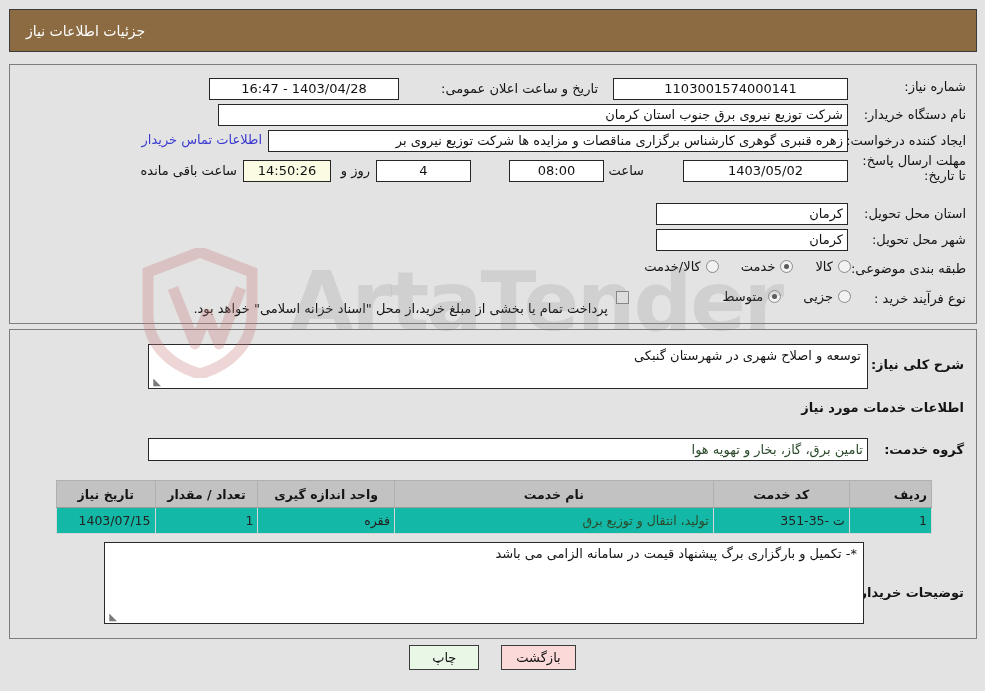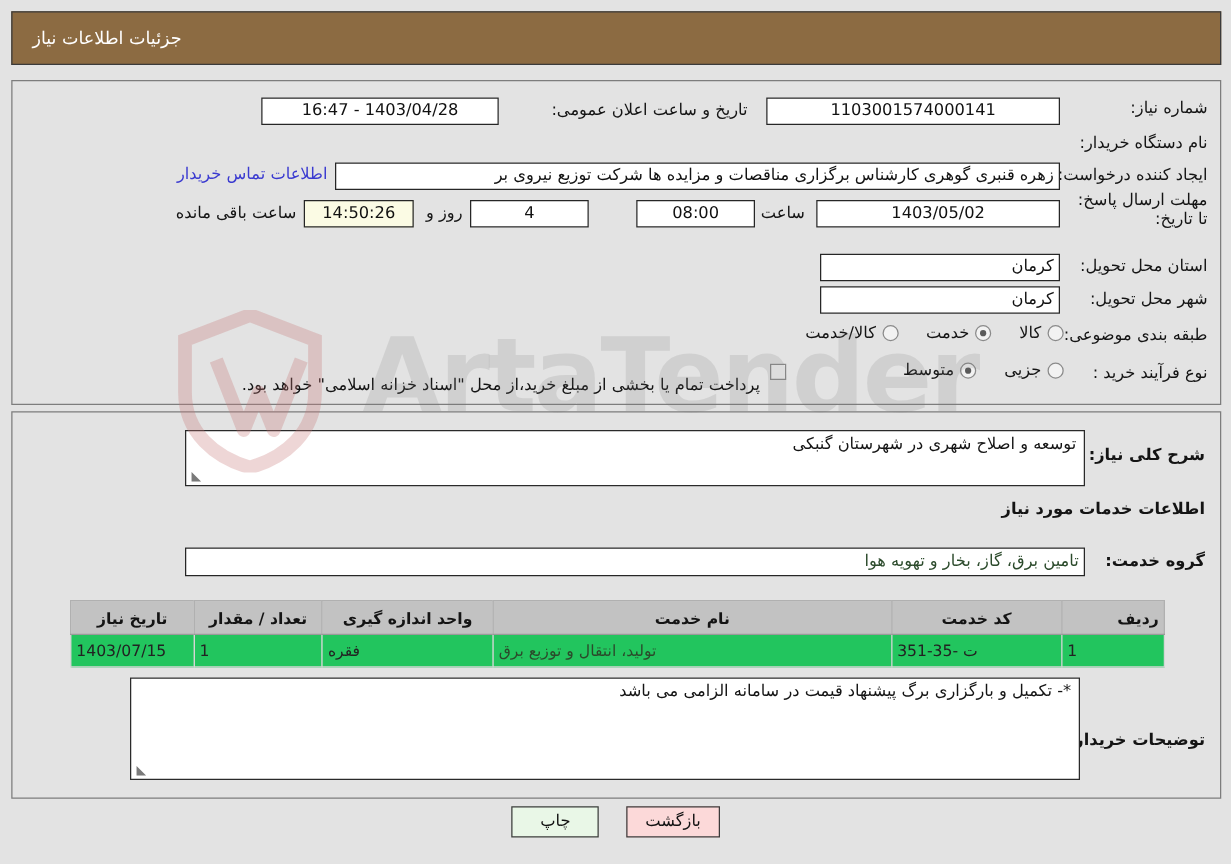--- a/index.html
+++ b/index.html
@@ -187,24 +187,24 @@
     border:1px solid #b0b0b0;
     border-bottom:1px solid #9a9a9a;
     height: 27px;
     font-weight: bold;
     color:#141414;
     text-align:center;
     padding:0 4px;
     white-space:nowrap;
   }
   .tbl td {
-    background:#22c55e;
+    background:#14b8a6;
     border:1px solid #d5d5d5;
     height: 26px;
-    text-align:left;
+    text-align:right;
     color:#2b4a2b;
     padding:0 4px;
     white-space:nowrap;
   }
   .tbl td.dark { color:#222; }
 
   
   .btnrow{
     position:absolute;
     left:0; top:645px; width:985px;
@@ -249,27 +249,28 @@
 
   <div class="row" style="top:14px; right:10px;">
     <span class="lbl" style="width:110px;">شماره نیاز:</span>
   </div>
   <div class="fld" style="position:absolute; top:13px; right:128px; width:235px;">1103001574000141</div>
 
   <div class="lbl" style="position:absolute; top:16px; right:378px;">تاریخ و ساعت اعلان عمومی:</div>
   <div class="fld" style="position:absolute; top:13px; right:577px; width:190px;">1403/04/28 - 16:47</div>
 
   <div class="lbl" style="position:absolute; top:42px; right:10px;">نام دستگاه خریدار:</div>
+  <div class="fld rt" style="position:absolute; top:39px; right:128px; width:630px;">شرکت توزیع نیروی برق جنوب استان کرمان</div>
 
   <div class="lbl" style="position:absolute; top:68px; right:10px;">ایجاد کننده درخواست:</div>
   <div class="fld rt" style="position:absolute; top:65px; right:128px; width:580px;">زهره قنبری گوهری کارشناس برگزاری مناقصات و مزایده ها شرکت توزیع نیروی بر</div>
   <a class="linktext" style="position:absolute; top:67px; right:714px; text-decoration:none;">اطلاعات تماس خریدار</a>
 
   <div class="lbl" style="position:absolute; top:88px; right:10px; width:112px; white-space:normal; line-height:15px;">مهلت ارسال پاسخ: تا تاریخ:</div>
-  <div class="fld" style="position:absolute; top:95px; right:128px; width:195px;text-align:center;">1403/05/02</div>
+  <div class="fld" style="position:absolute; top:95px; right:128px; width:165px;text-align:center;">1403/05/02</div>
   <div class="plaintxt" style="position:absolute; top:98px; right:332px;">ساعت</div>
   <div class="fld" style="position:absolute; top:95px; right:372px; width:95px;">08:00</div>
   <div class="fld" style="position:absolute; top:95px; right:505px; width:95px;">4</div>
   <div class="plaintxt" style="position:absolute; top:98px; right:606px;">روز و</div>
   <div class="fld yellow" style="position:absolute; top:95px; right:645px; width:88px;">14:50:26</div>
   <div class="plaintxt" style="position:absolute; top:98px; right:739px;">ساعت باقی مانده</div>
 
   <div class="lbl" style="position:absolute; top:141px; right:10px;">استان محل تحویل:</div>
   <div class="fld rt" style="position:absolute; top:138px; right:128px; width:192px;">کرمان</div>
 

